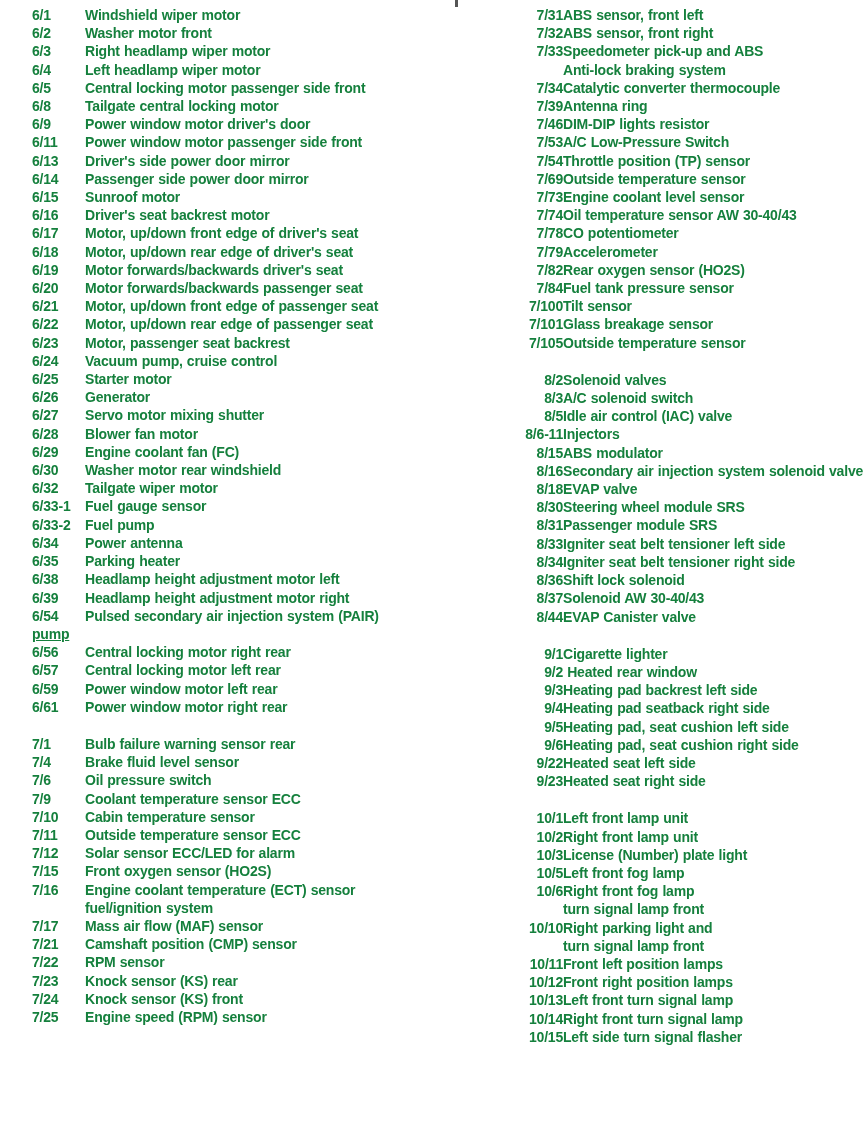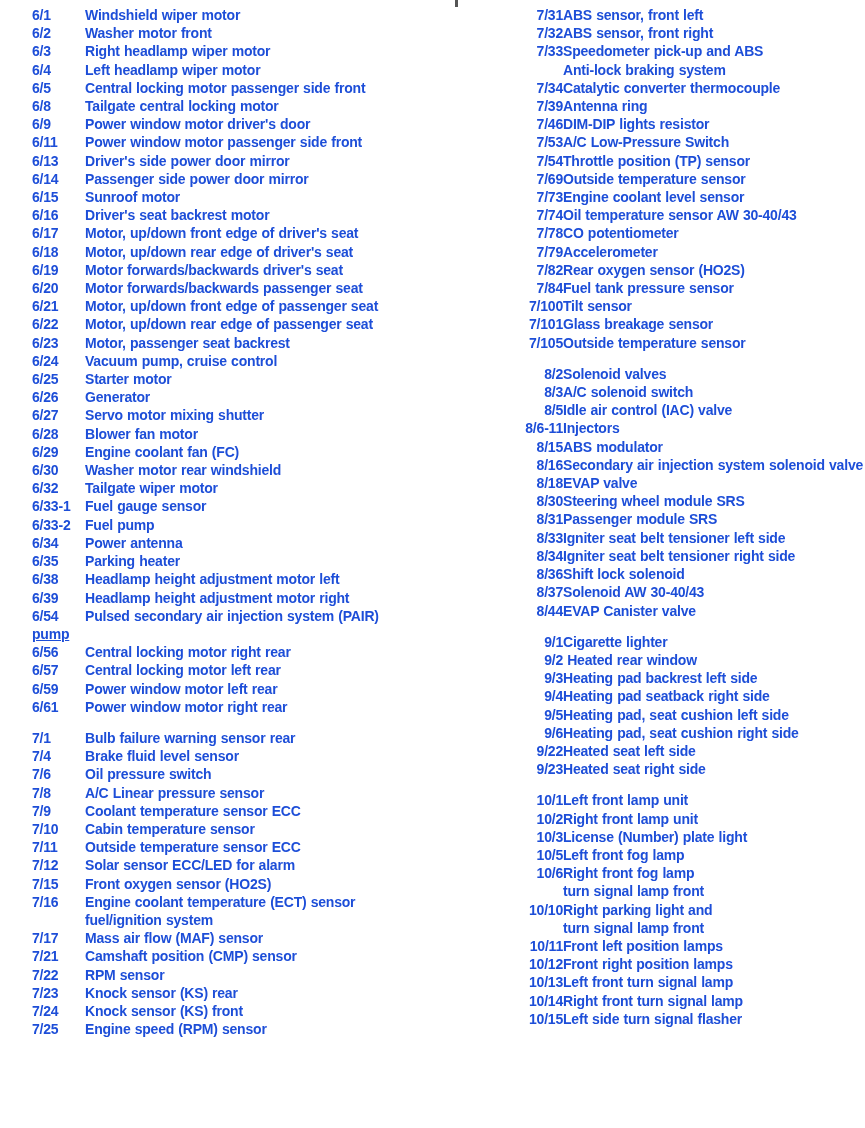--- a/index.html
+++ b/index.html
@@ -8,30 +8,30 @@
     background: #ffffff;
   }
   .page {
     position: relative;
     width: 865px;
     height: 1128px;
     background: #ffffff;
     overflow: hidden;
     font-family: "Liberation Sans", sans-serif;
     font-weight: 700;
-    color: #1d4ed8;
+    color: #15803d;
   }
   .col {
     position: absolute;
     top: 6px;
   }
   .col-left  { left: 32px;  width: 424px; }
   .col-right { left: 475px; width: 390px; }
 
-  .section + .section { margin-top: 13px; }
+  .section + .section { margin-top: 19px; }
 
   .entry {
     display: flex;
     align-items: flex-start;
     font-size: 14px;
     line-height: 18.2px;
     letter-spacing: -0.2px;
     word-spacing: 0.5px;
     white-space: pre;
   }
@@ -95,21 +95,20 @@
         <div class="entry cont"><span class="desc-margin">pump</span></div>
         <div class="entry"><span class="code">6/56</span><span class="desc">Central locking motor right rear</span></div>
         <div class="entry"><span class="code">6/57</span><span class="desc">Central locking motor left rear</span></div>
         <div class="entry"><span class="code">6/59</span><span class="desc">Power window motor left rear</span></div>
         <div class="entry"><span class="code">6/61</span><span class="desc">Power window motor right rear</span></div>
       </div>
       <div class="section">
         <div class="entry"><span class="code">7/1</span><span class="desc">Bulb failure warning sensor rear</span></div>
         <div class="entry"><span class="code">7/4</span><span class="desc">Brake fluid level sensor</span></div>
         <div class="entry"><span class="code">7/6</span><span class="desc">Oil pressure switch</span></div>
-        <div class="entry"><span class="code">7/8</span><span class="desc">A/C Linear pressure sensor</span></div>
         <div class="entry"><span class="code">7/9</span><span class="desc">Coolant temperature sensor ECC</span></div>
         <div class="entry"><span class="code">7/10</span><span class="desc">Cabin temperature sensor</span></div>
         <div class="entry"><span class="code">7/11</span><span class="desc">Outside temperature sensor ECC</span></div>
         <div class="entry"><span class="code">7/12</span><span class="desc">Solar sensor ECC/LED for alarm</span></div>
         <div class="entry"><span class="code">7/15</span><span class="desc">Front oxygen sensor (HO2S)</span></div>
         <div class="entry"><span class="code">7/16</span><span class="desc">Engine coolant temperature (ECT) sensor</span></div>
         <div class="entry cont"><span class="code"></span><span class="desc">fuel/ignition system</span></div>
         <div class="entry"><span class="code">7/17</span><span class="desc">Mass air flow (MAF) sensor</span></div>
         <div class="entry"><span class="code">7/21</span><span class="desc">Camshaft position (CMP) sensor</span></div>
         <div class="entry"><span class="code">7/22</span><span class="desc">RPM sensor</span></div>

